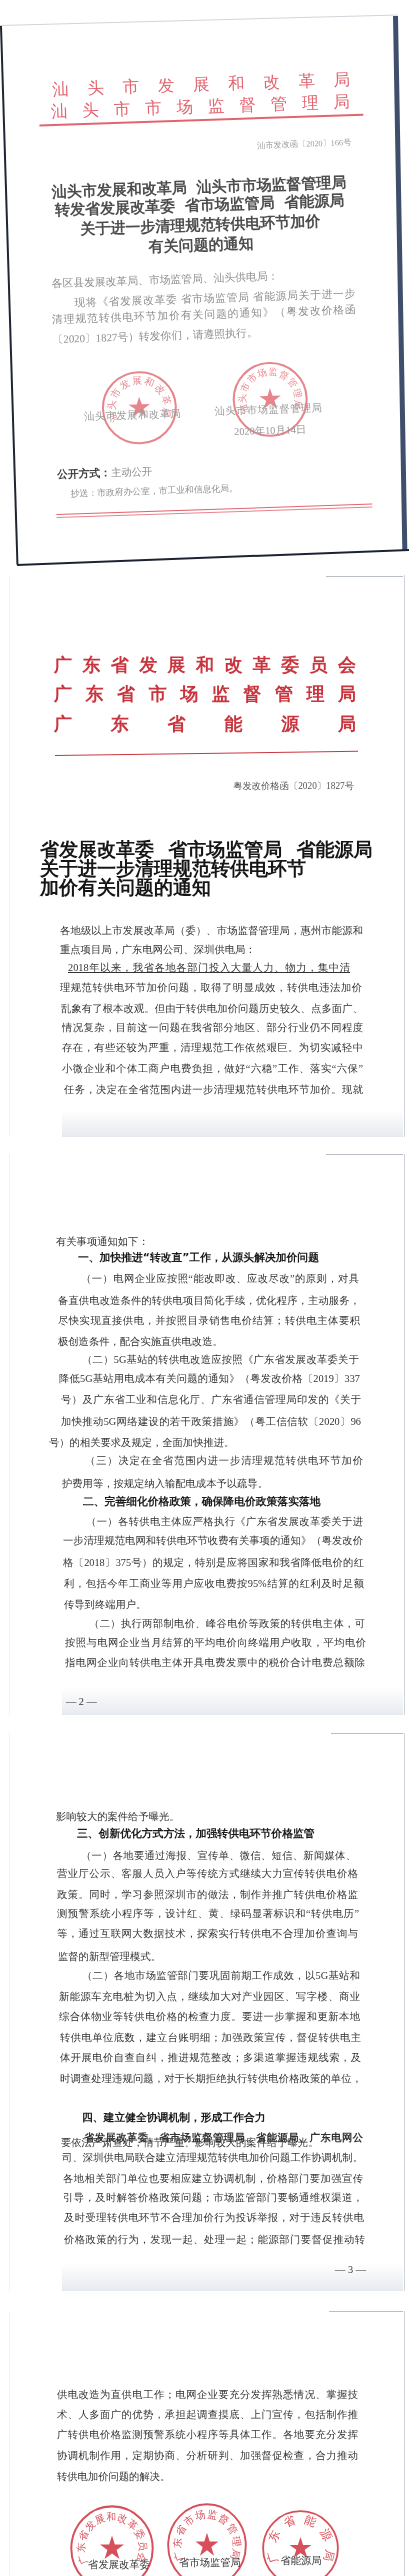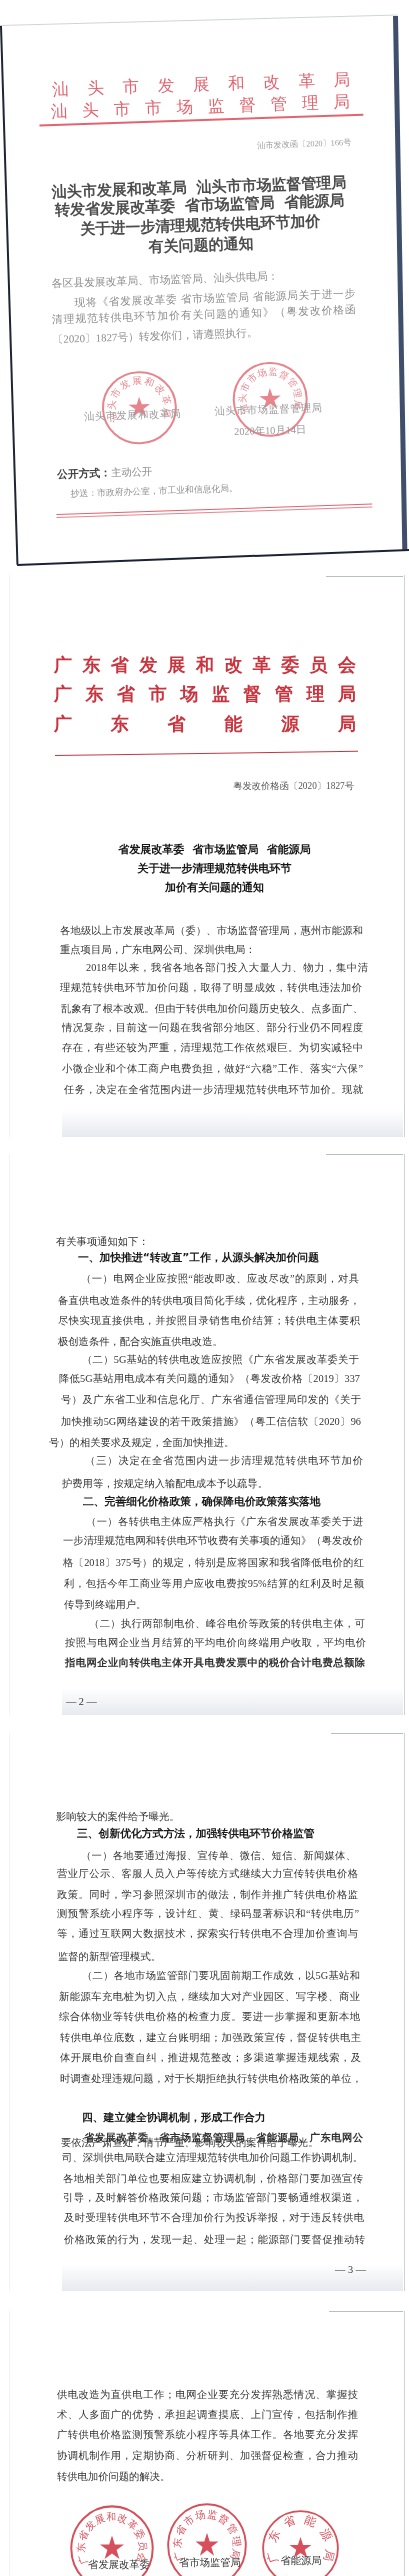--- a/index.html
+++ b/index.html
@@ -27,22 +27,22 @@
   .page{position:absolute;left:9.3px;width:394px;border-right:0.5px solid #cfd3d9;border-left:0.5px solid #f1f2f4;}
   .page-topline{position:absolute;height:0.5px;background:#b9bdc4;}
   .page-shade{position:absolute;left:62px;right:6.2px;height:27px;
               background:linear-gradient(to bottom, rgba(228,231,237,0) 0%, rgba(222,226,233,.75) 100%);}
   .page-scan{position:absolute;left:46px;right:20.6px;height:9.3px;
              background:repeating-linear-gradient(to bottom, rgba(0,0,0,0) 0 2.6px, rgba(120,125,135,.07) 2.6px 3.1px);}
   .p2-hdr{position:absolute;left:54px;width:302px;height:18.5px;line-height:18.5px;font-size:18px;font-weight:700;
           color:var(--p2_red);white-space:nowrap;}
   .p2-rule{position:absolute;height:1px;background:var(--p2_red);transform:rotate(-0.8deg);transform-origin:0 0;}
   .p2-docno{position:absolute;left:199px;width:155px;height:11.3px;line-height:11.3px;font-size:9.3px;color:#555;text-align:right;white-space:nowrap;}
-  .p2-title{position:absolute;left:60px;width:309px;height:17.5px;line-height:17.5px;font-size:11px;font-weight:700;
-            color:#161616;text-align:center;white-space:nowrap;word-spacing:0.5em;}
+  .p2-title{position:absolute;left:40px;width:309px;height:17.5px;line-height:17.5px;font-size:19px;font-weight:700;
+            color:#161616;white-space:nowrap;word-spacing:0.5em;}
   .ln{position:absolute;height:13.4px;line-height:13.4px;font-size:10.3px;color:var(--body_text);white-space:nowrap;}
   .hd{position:absolute;height:13.4px;line-height:13.4px;font-size:10.8px;font-weight:700;color:#1a1a1a;white-space:nowrap;
       font-family:"DejaVu Sans","Liberation Sans",sans-serif;}
   .pgno{position:absolute;height:12.4px;line-height:12.4px;font-size:10.3px;color:#333;white-space:nowrap;}
   .sig{position:absolute;width:82px;height:12.4px;line-height:12.4px;font-size:10.3px;color:#333;text-align:center;white-space:nowrap;}
   .seal{position:absolute;overflow:visible;mix-blend-mode:multiply;}
   .seal-faded{color:var(--seal_faded);opacity:.85;}
   .seal-red{color:var(--seal_red);opacity:.9;}
   .disc-label{font-family:"DejaVu Sans","Liberation Sans",sans-serif;font-weight:700;font-size:10.8px;color:#222;}
   .disc-value{font-size:10.3px;color:#666;}
@@ -109,21 +109,21 @@
 <div class="p2-hdr j" style="top:715px;">广东省能源局</div>
 <div class="p2-rule" style="left:55px;top:755px;width:303px;"></div>
 <div class="p2-docno" style="top:781px;">粤发改价格函〔2020〕1827号</div>
 
 <div class="p2-title" style="top:841px;">省发展改革委 省市场监管局 省能源局</div>
 <div class="p2-title" style="top:860px;">关于进一步清理规范转供电环节</div>
 <div class="p2-title" style="top:879px;">加价有关问题的通知</div>
 
 <div class="ln j" style="top:924px;left:60px;width:303px;">各地级以上市发展改革局（委）、市场监督管理局，惠州市能源和</div>
 <div class="ln" style="top:943px;left:60px;">重点项目局，广东电网公司、深圳供电局：</div>
-<div class="ln j" style="top:961px;left:86px;width:282px;">2018年以来，我省各地各部门投入大量人力、物力，集中清</div>
+<div class="ln j" style="top:961px;left:68px;width:282px;text-decoration:underline;">2018年以来，我省各地各部门投入大量人力、物力，集中清</div>
 <div class="ln j" style="top:981px;left:60px;width:302px;">理规范转供电环节加价问题，取得了明显成效，转供电违法加价</div>
 <div class="ln j" style="top:1002px;left:61px;width:302px;">乱象有了根本改观。但由于转供电加价问题历史较久、点多面广、</div>
 <div class="ln j" style="top:1021px;left:62px;width:301px;">情况复杂，目前这一问题在我省部分地区、部分行业仍不同程度</div>
 <div class="ln j" style="top:1041px;left:62px;width:301px;">存在，有些还较为严重，清理规范工作依然艰巨。为切实减轻中</div>
 <div class="ln j" style="top:1062px;left:62px;width:301px;">小微企业和个体工商户电费负担，做好“六稳”工作、落实“六保”</div>
 <div class="ln j" style="top:1083px;left:64px;width:299px;">任务，决定在全省范围内进一步清理规范转供电环节加价。现就</div>
 
 <div class="page" style="top:1154px;height:561px;"></div>
 <div class="page-topline" style="left:326px;top:1154px;width:77px;"></div>
 <div class="page-scan" style="top:1163px;"></div>
@@ -143,21 +143,21 @@
 <div class="ln j" style="top:1454px;left:85px;width:278px;">（三）决定在全省范围内进一步清理规范转供电环节加价</div>
 <div class="ln" style="top:1477px;left:62px;">护费用等，按规定纳入输配电成本予以疏导。</div>
 <div class="hd" style="top:1495px;left:83px;">二、完善细化价格政策，确保降电价政策落实落地</div>
 <div class="ln j" style="top:1515px;left:86px;width:277px;">（一）各转供电主体应严格执行《广东省发展改革委关于进</div>
 <div class="ln j" style="top:1534px;left:63px;width:300px;">一步清理规范电网和转供电环节收费有关事项的通知》（粤发改价</div>
 <div class="ln j" style="top:1556px;left:63px;width:301px;">格〔2018〕375号）的规定，特别是应将国家和我省降低电价的红</div>
 <div class="ln j" style="top:1577px;left:64px;width:300px;">利，包括今年工商业等用户应收电费按95%结算的红利及时足额</div>
 <div class="ln" style="top:1598px;left:64px;">传导到终端用户。</div>
 <div class="ln j" style="top:1617px;left:89px;width:276px;">（二）执行两部制电价、峰谷电价等政策的转供电主体，可</div>
 <div class="ln j" style="top:1636px;left:65px;width:301px;">按照与电网企业当月结算的平均电价向终端用户收取，平均电价</div>
-<div class="ln j" style="top:1656px;left:65px;width:300px;font-weight:bold;">指电网企业向转供电主体开具电费发票中的税价合计电费总额除</div>
+<div class="ln j" style="top:1656px;left:65px;width:300px;">指电网企业向转供电主体开具电费发票中的税价合计电费总额除</div>
 <div class="pgno" style="top:1696px;left:66px;">— 2 —</div>
 
 <div class="page" style="top:1733px;height:558px;"></div>
 <div class="page-topline" style="left:331px;top:1733px;width:72px;"></div>
 <div class="page-scan" style="top:1742px;"></div>
 <div class="page-shade" style="top:2264px;"></div>
 
 <div class="ln" style="top:1810px;left:56px;">影响较大的案件给予曝光。</div>
 <div class="hd" style="top:1827px;left:77px;">三、创新优化方式方法，加强转供电环节价格监管</div>
 <div class="ln j" style="top:1849px;left:81px;width:275px;">（一）各地要通过海报、宣传单、微信、短信、新闻媒体、</div>

